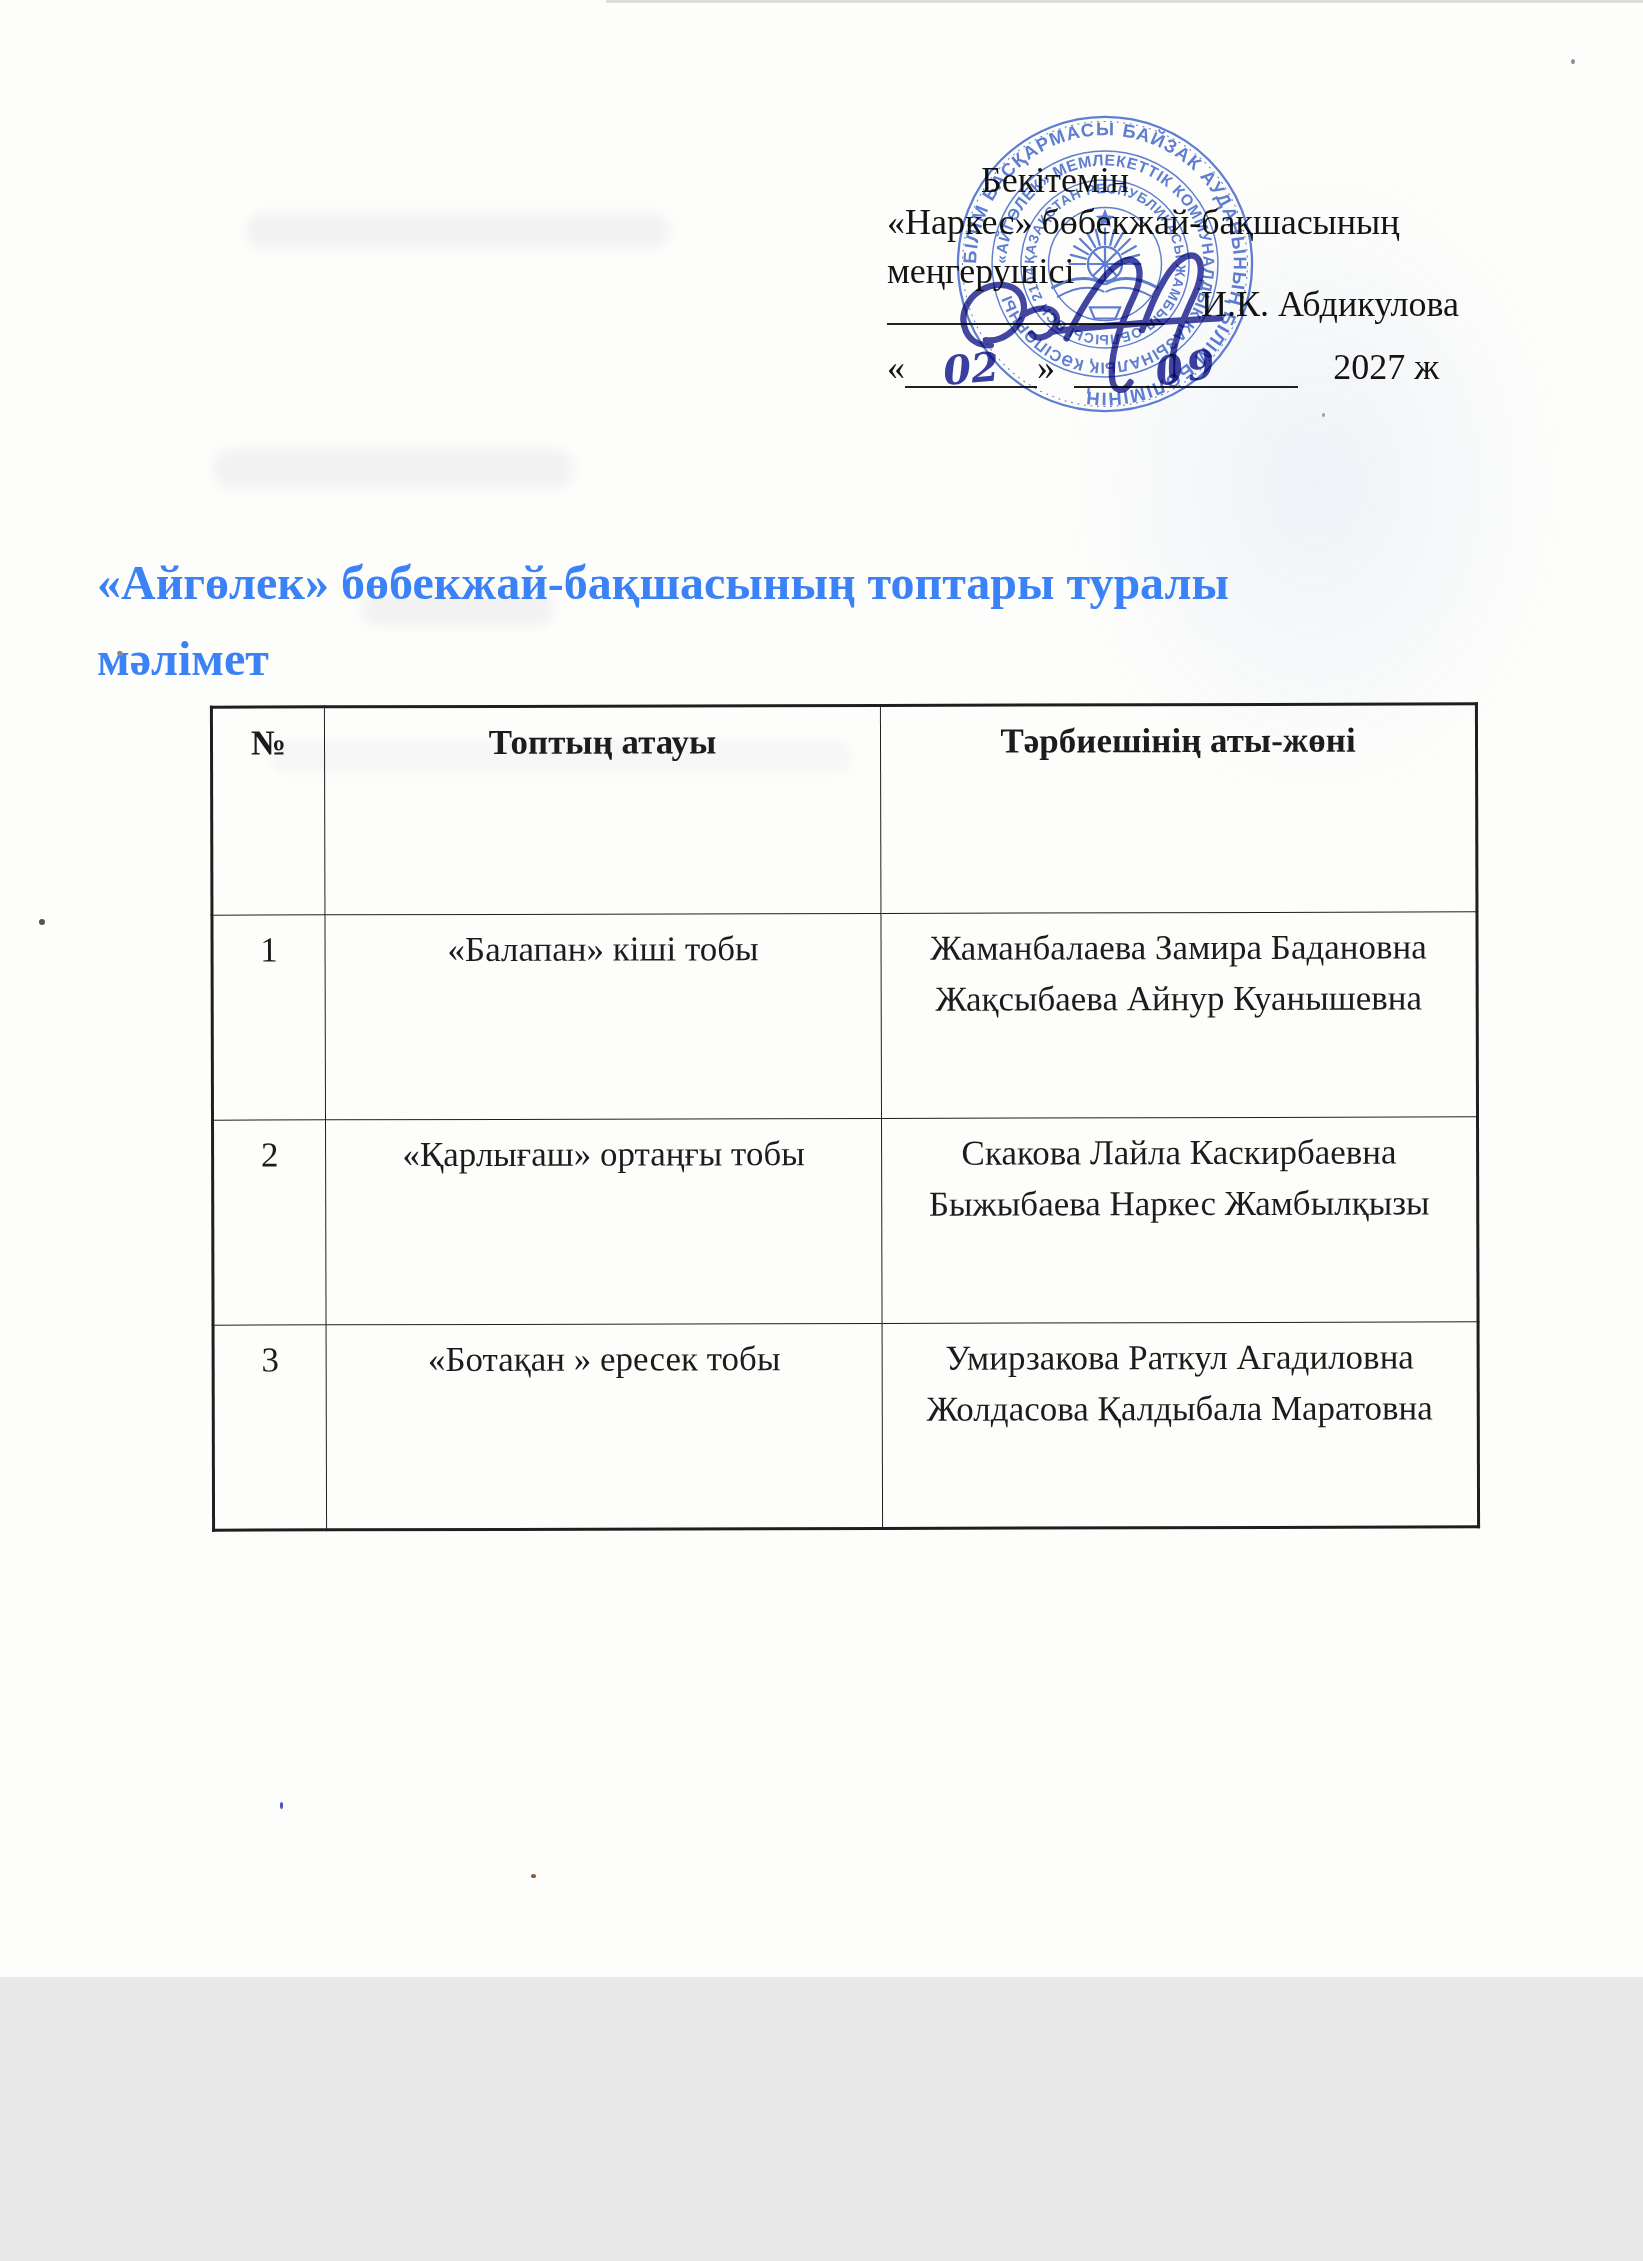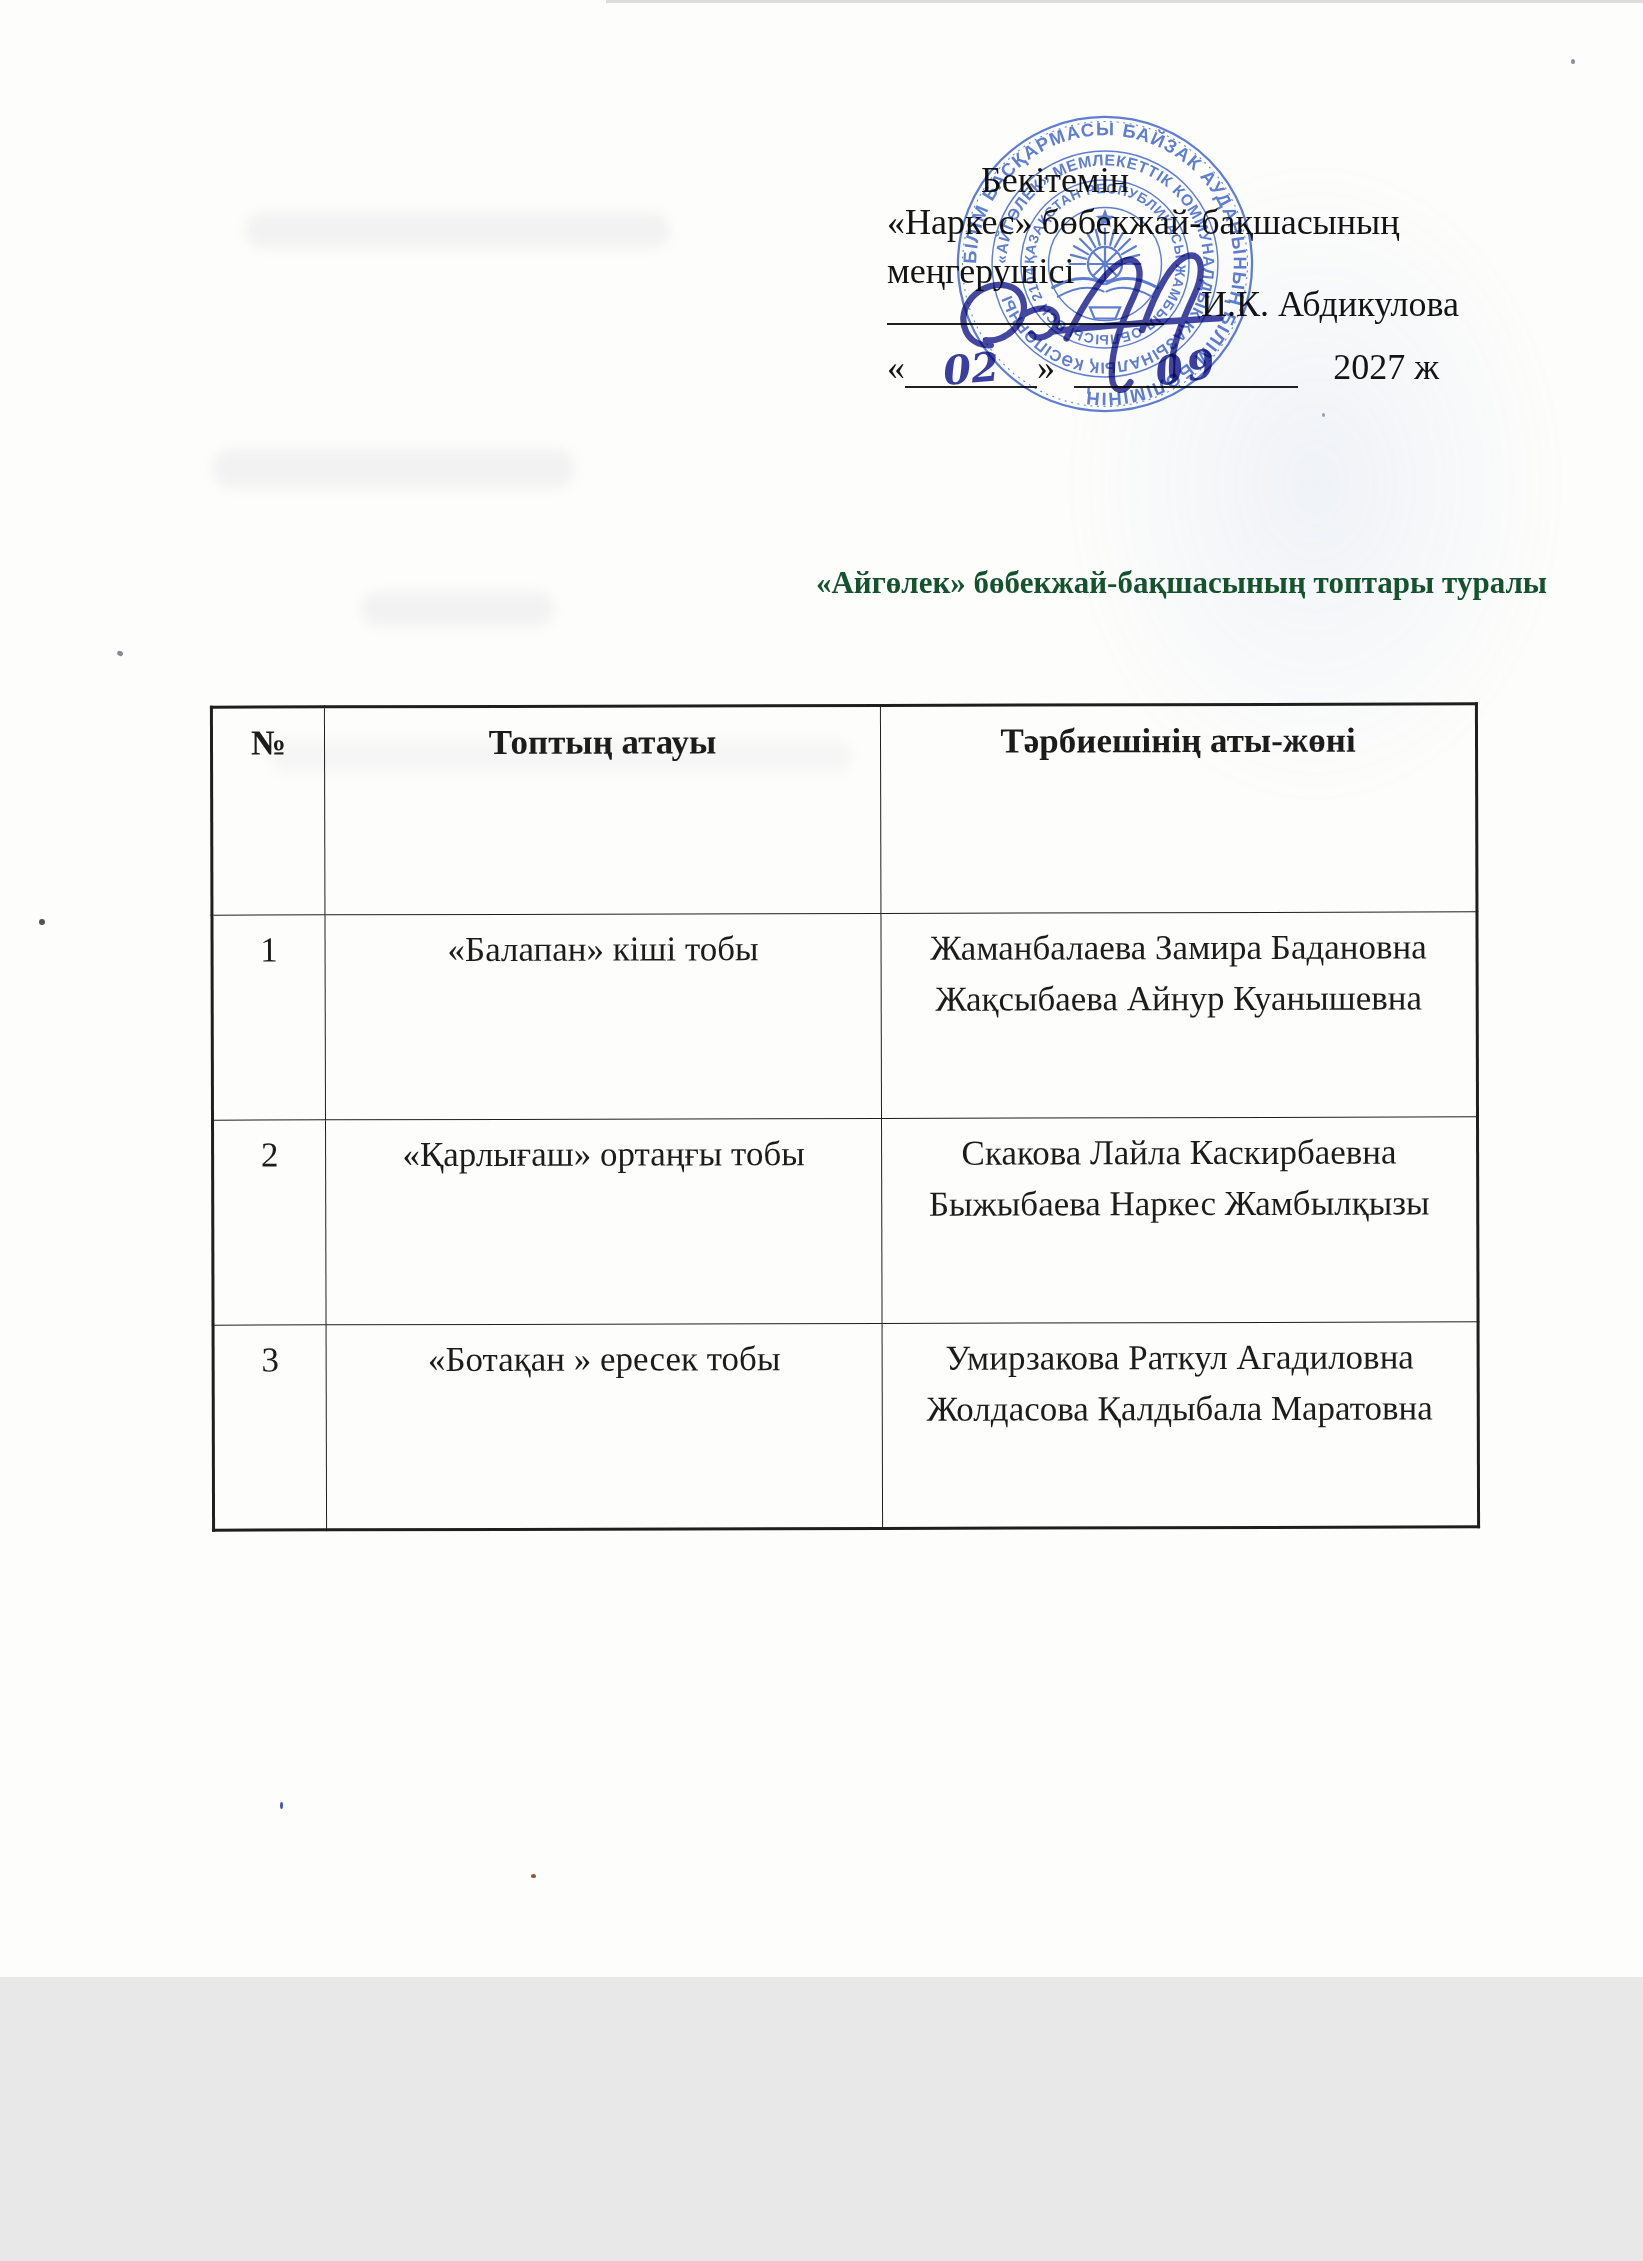--- a/index.html
+++ b/index.html
@@ -42,22 +42,22 @@
   
   .signature{position:absolute;left:942px;top:251px;z-index:5;mix-blend-mode:multiply;}
   
   .stamp{
     position:absolute;left:954px;top:113px;width:302px;height:302px;
     z-index:4;opacity:.82;mix-blend-mode:multiply;
   }
   
   .doc-title{
     position:absolute;left:97px;top:545px;width:1450px;
-    text-align:right;font-weight:bold;font-size:31px;line-height:76px;
-    z-index:2;color:#14532d;
+    text-align:left;font-weight:bold;font-size:48px;line-height:76px;
+    z-index:2;color:#3b82f6;
   }
   
   .doc-table{
     position:absolute;left:211px;top:704px;
     width:1265px;border-collapse:collapse;table-layout:fixed;
     z-index:2;transform:rotate(-0.15deg);
     border:3.2px solid #1f1f1f;
   }
   .doc-table th,.doc-table td{
     border:1.9px solid #1f1f1f;
@@ -158,20 +158,21 @@
       <path d="M58,112 C30,114 16,84 32,60 C48,36 88,32 96,58 C104,84 74,110 52,106"></path>
       <path d="M96,76 C120,62 140,68 136,86 C132,102 112,108 106,98"></path>
       <path d="M148,104 C170,58 196,20 216,12 C236,4 240,28 228,54 C214,84 200,118 202,150 C203,168 216,170 224,156"></path>
       <path d="M238,94 C254,46 274,12 292,6 C310,1 312,26 300,52 C286,82 270,118 274,148"></path>
       <path d="M130,96 C190,88 260,84 330,80"></path>
     </g>
   </svg>
 
   <div class="doc-title">
     <div>«Айгөлек» бөбекжай-бақшасының топтары туралы</div>
+    <div>мәлімет</div>
   </div>
 
   <table class="doc-table">
     <colgroup>
         <col style="width:113px">
         <col style="width:556px">
         <col style="width:596px">
       </colgroup>
     <thead>
       <tr>

